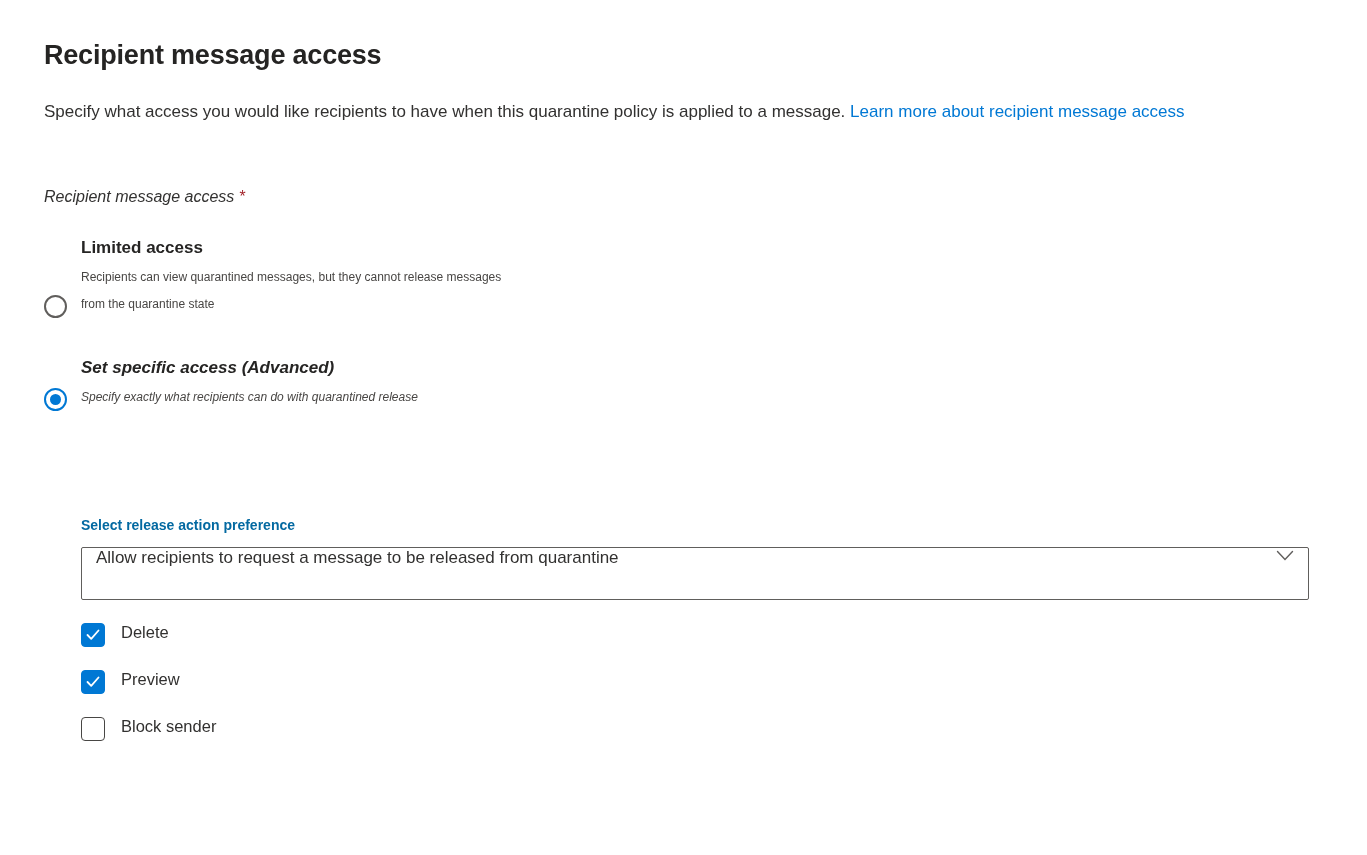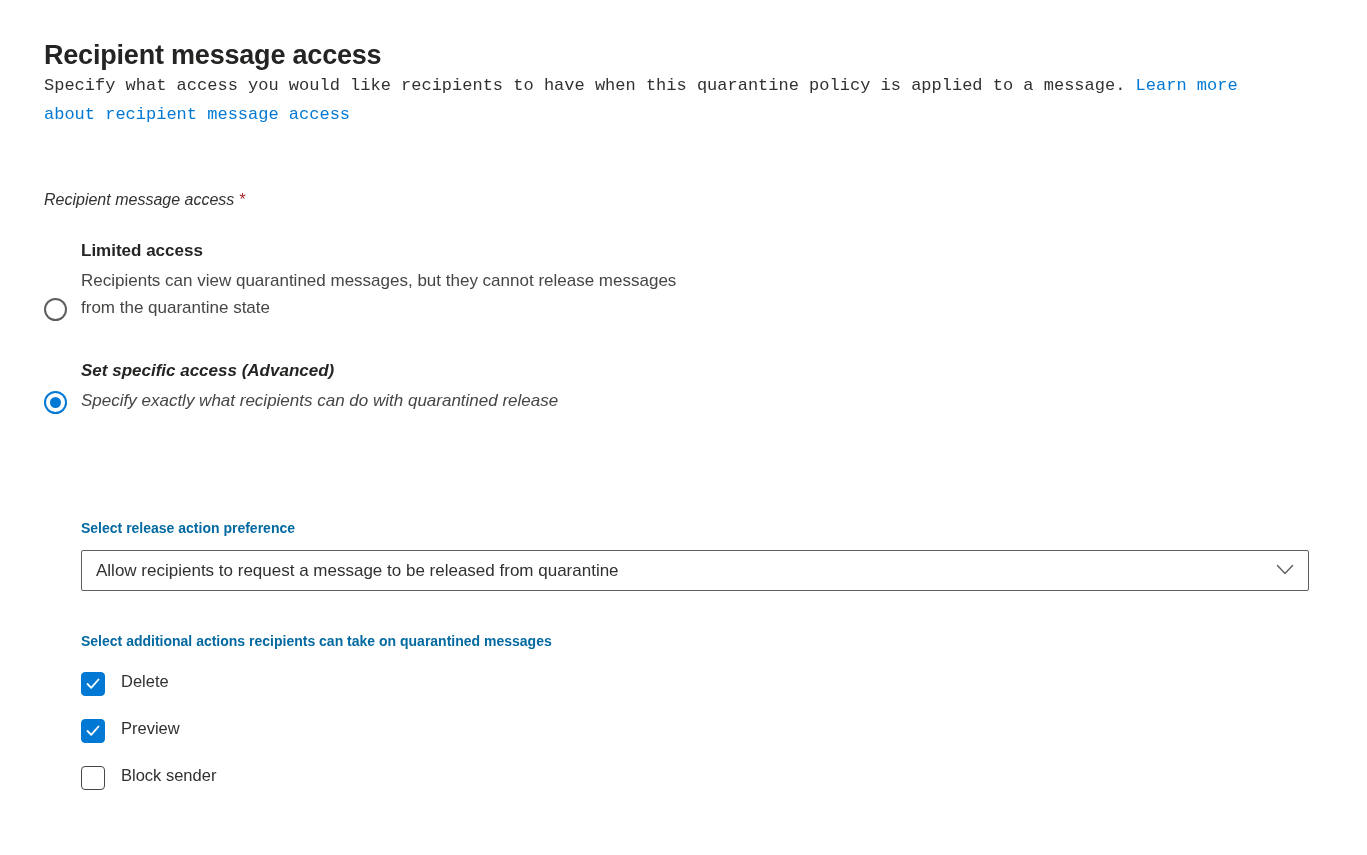--- a/index.html
+++ b/index.html
@@ -13,25 +13,25 @@
   .page { padding: 40px 0 0 44px; }
 
   .page-title {
     font-size: 27px;
     font-weight: bold;
     color: #252423;
     letter-spacing: -0.2px;
   }
 
   .page-desc {
+    margin-top: 26px;
     max-width: 1245px;
     font-size: 17px;
     line-height: 29px;
     color: #323130;
-    font-family: Liberation Mono, monospace;
   }
   .link {
     color: #0078d4;
     text-decoration: none;
     cursor: pointer;
   }
 
   .field-label {
     margin-top: 62px;
     font-size: 16px;
@@ -63,42 +63,41 @@
   .radio-body { margin-left: 14px; }
   .radio-title {
     font-size: 17px;
     font-weight: bold;
     color: #252423;
     line-height: 23px;
     cursor: pointer;
   }
   .radio-desc {
     margin-top: 5px;
-    font-size: 17px;
+    font-size: 12px;
     line-height: 27px;
     color: #484644;
     white-space: pre-line;
   }
 
   .advanced-section { margin-top: 106px; margin-left: 37px; }
 
   .section-label {
     font-size: 14px;
     font-weight: bold;
     color: #0369a1;
   }
 
   .dropdown {
     margin-top: 14px;
-    width: 1228px; height: 41px;
+    width: 1228px; height: 53px;
     border: 1px solid #605e5c;
     border-radius: 2px;
     background: #fff;
     display: flex;
-    align-items: center;
     padding: 0 14px;
     cursor: pointer;
   }
   .dropdown-value {
     flex: 1;
     font-size: 17px;
     color: #323130;
     white-space: nowrap;
     overflow: hidden;
   }
@@ -169,21 +168,20 @@
 
     <div class="dropdown">
       <span class="dropdown-value">Allow recipients to request a message to be released from quarantine</span>
       <span class="chev">
         <svg width="18" height="12" viewBox="0 0 18 12">
           <path d="M1.5 1.5 L9 9.5 L16.5 1.5" fill="none" stroke="#605e5c" stroke-width="1.4" stroke-linecap="round"></path>
         </svg>
       </span>
     </div>
 
-    <div class="section-label actions-label">Select additional actions recipients can take on quarantined messages</div>
 
     <div class="checkbox-row">
       <div class="checkbox on">
         <svg width="14" height="12" viewBox="0 0 14 12">
           <path d="M1.5 6 L5.2 9.8 L12.5 1.5" fill="none" stroke="#ffffff" stroke-width="1.8" stroke-linecap="round" stroke-linejoin="round"></path>
         </svg>
       </div>
       <span class="checkbox-label">Delete</span>
     </div>
 

